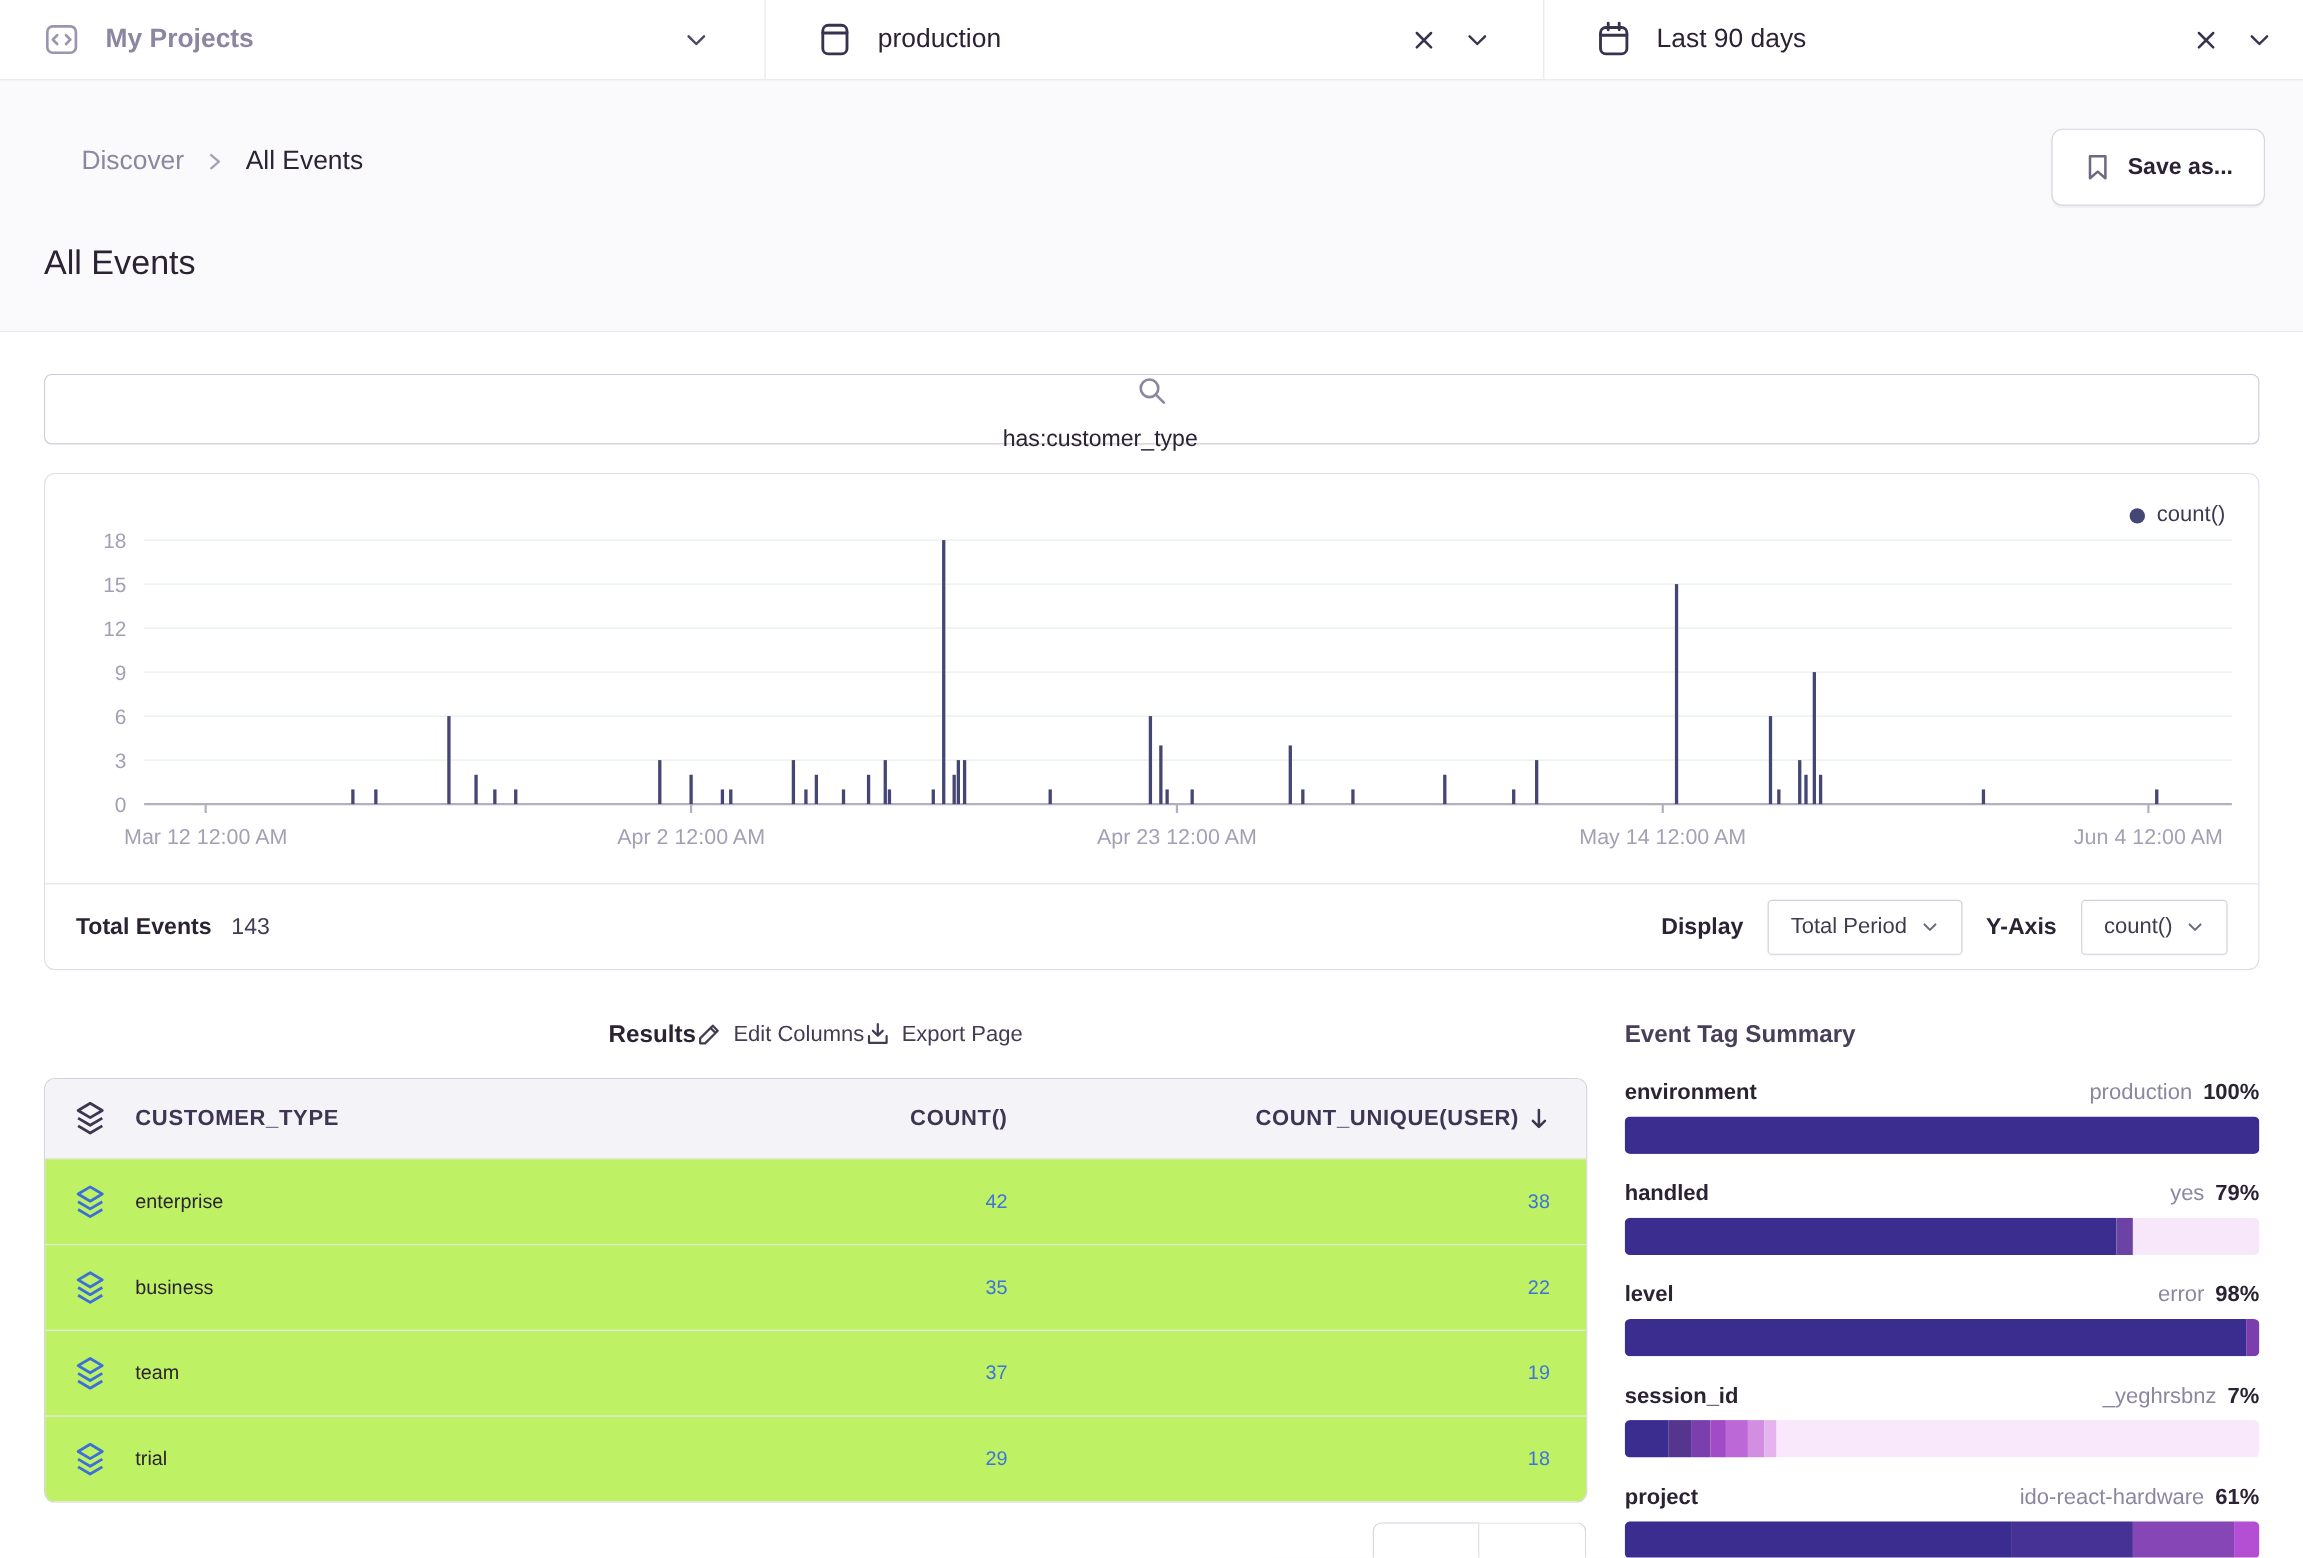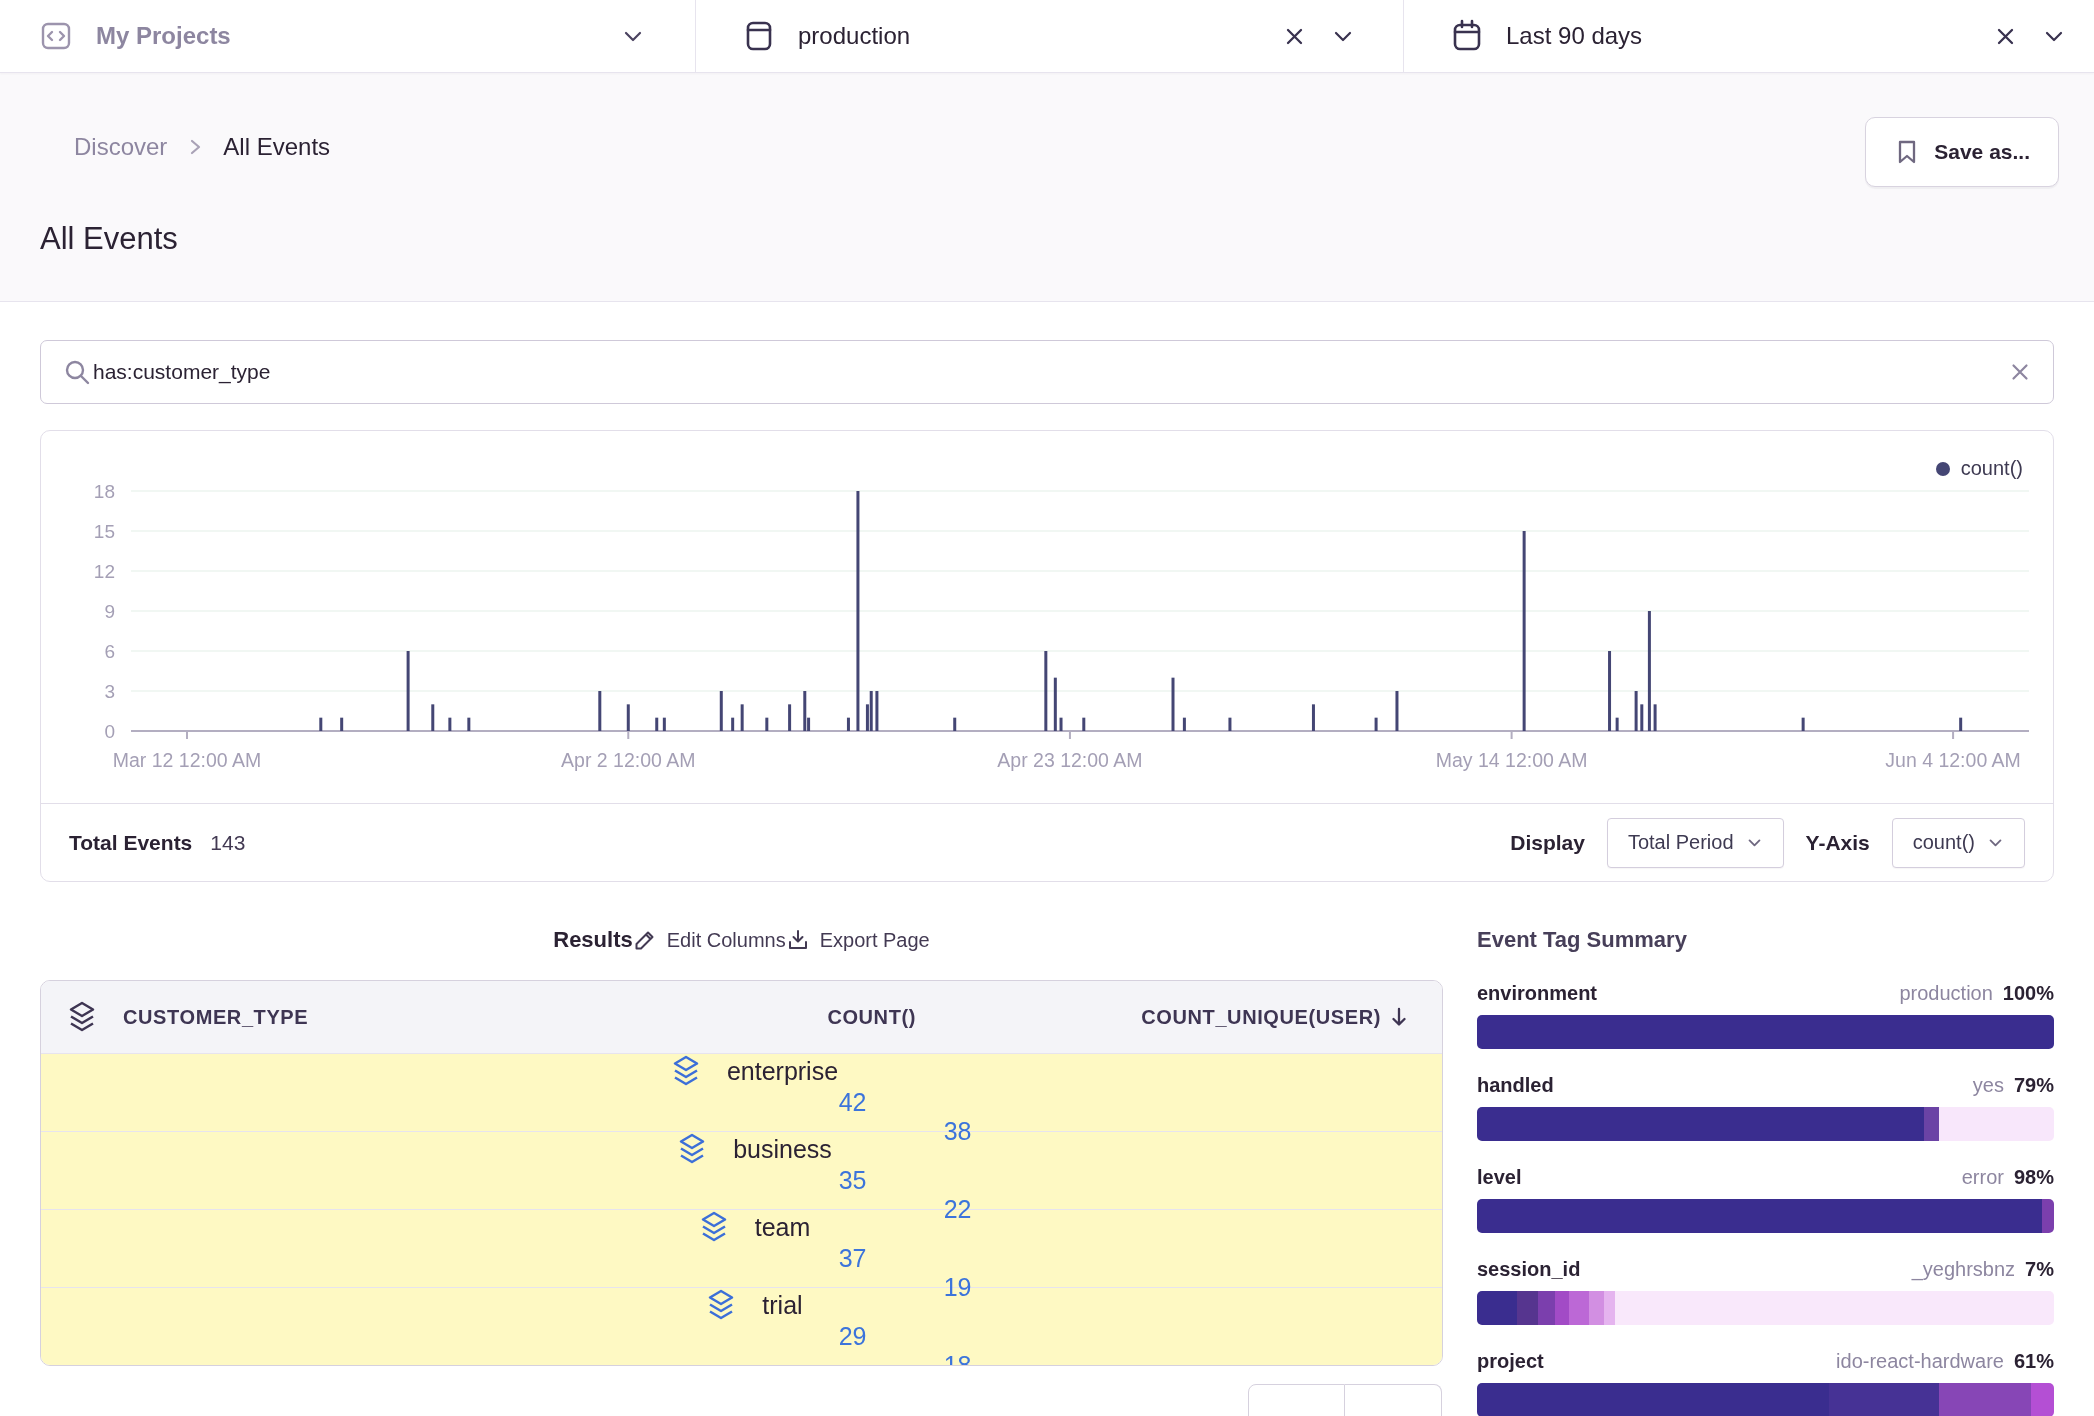--- a/index.html
+++ b/index.html
@@ -32,21 +32,21 @@
   .save-btn { display:flex; align-items:center; gap:14px; height:70px; padding:0 28px;
               background:#fff; border:1px solid #D8D3DF; border-radius:10px;
               font-size:21px; font-weight:700; color:#2B2233; cursor:pointer;
               box-shadow:0 2px 1px rgba(43,34,51,.05); }
   .page-title { font-size:31px; font-weight:500; color:#2B2233; margin-top:34px; }
 
   
   .page-body { padding:38px 40px 0; background:#fff; }
 
   .search-bar { height:64px; border:1px solid #CFC9D9; border-radius:7px; background:#fff;
-                display:flex; align-items:center; padding:0 22px; gap:2px; }
+                display:flex; align-items:center; padding:0 22px; gap:18px;flex-direction:column; }
   .search-bar input { border:none; outline:none; flex:1; font-size:21px; color:#2B2233;
                       font-family:"Liberation Sans",sans-serif; background:transparent; }
 
   
   .chart-card { margin-top:26px; border:1px solid #E2DEE9; border-radius:10px; background:#fff; position:relative; }
   .chart-area { height:372px; position:relative; }
   .legend { position:absolute; top:26px; right:30px; display:flex; align-items:center; gap:11px; cursor:pointer; }
   .legend-dot { width:14px; height:14px; border-radius:50%; background:#444674; }
   .legend-label { font-size:20px; color:#3E3A52; }
   .chart-footer { height:78px; border-top:1px solid #E2DEE9; display:flex; align-items:center; padding:0 28px; }
@@ -61,21 +61,21 @@
   .lower { display:flex; gap:34px; margin-top:42px; align-items:flex-start; }
   .results-col { width:1403px; flex:none; position:relative; }
   .results-head { display:flex; align-items:center; justify-content:center; height:32px; }
   .results-title { font-size:22px; font-weight:700; color:#2B2233; }
   .head-links { display:flex; align-items:center; }
   .head-link { display:flex; align-items:center; gap:10px; font-size:20px; color:#433A53; cursor:pointer; }
 
   .table-card { margin-top:24px; border:1px solid #D6D1DE; border-radius:10px; overflow:hidden; background:#fff; }
   .t-row { display:flex; align-items:center; }
   .t-head { background:#F4F4F8; height:72px; font-size:20px; font-weight:700; color:#3E3553; letter-spacing:.6px; }
-  .t-body-row { height:78px; border-top:1px solid #E7E4EE; font-size:25px; background:#fef9c3;flex-direction:column; }
+  .t-body-row { height:78px; border-top:1px solid #E7E4EE; font-size:18px; background:#bef264; }
   .c1 { flex:1; display:flex; align-items:center; padding-left:26px; gap:26px; min-width:0; }
   .c2 { width:250px; text-align:right; flex:none; }
   .c3 { width:526px; text-align:right; padding-right:33px; flex:none;
         display:flex; align-items:center; justify-content:flex-end; gap:8px; }
   .cell-link { color:#3C74DB; cursor:pointer; }
   .row-name { color:#2B2233; }
   .t-body-row .c3 { display:block; }
 
   .pagination { display:flex; margin-top:18px; margin-left:1208px; }
   .pg-btn { width:97px; height:42px; background:#fff; border:1px solid #D6D1DE; cursor:pointer; }

